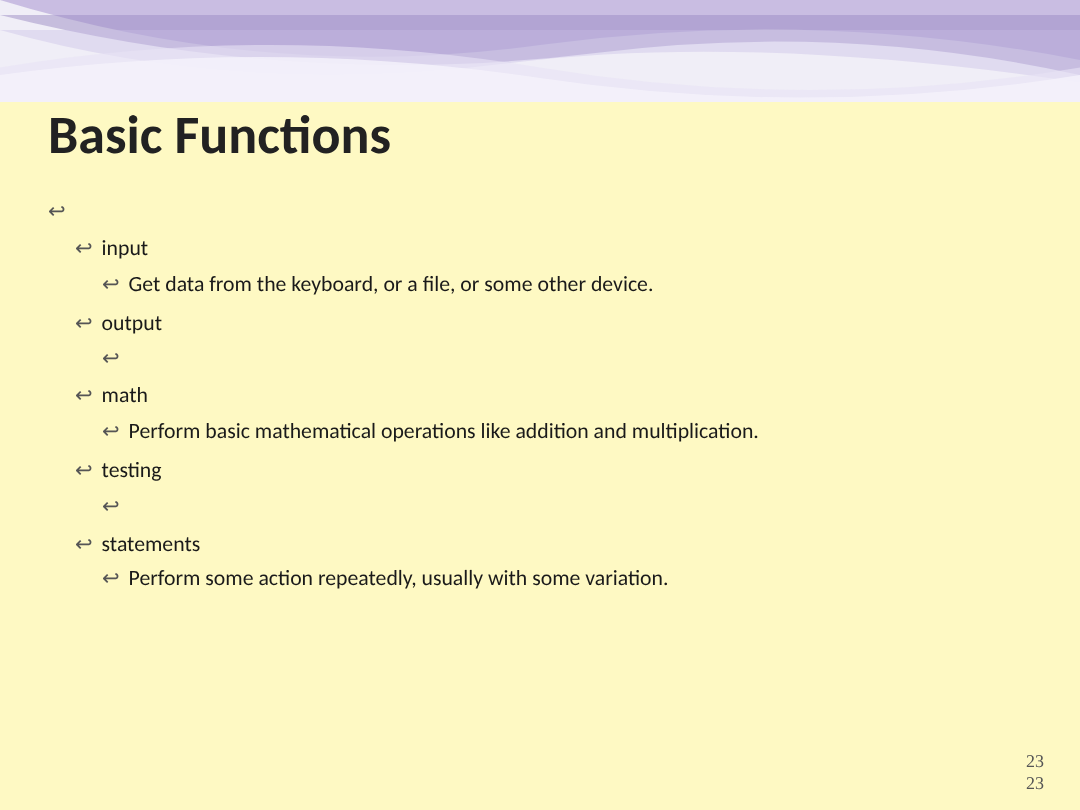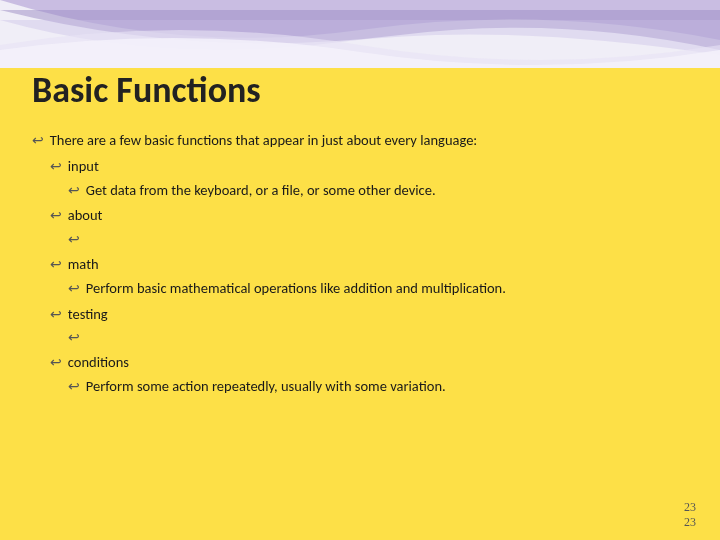--- a/index.html
+++ b/index.html
@@ -58,21 +58,21 @@
       font-weight: bold;
       color: #222;
       margin-bottom: 18px;
       font-family: Calibri, Arial, sans-serif;
     }
 
     .slide-wrapper {
       width: 720px;
       height: 540px;
       position: relative;
-      background: #fde047;
+      background: #fef9c3;
     }
 
     .line-item {
       display: flex;
       align-items: baseline;
       gap: 6px;
       line-height: 1.5;
       font-size: 14.5px;
       font-family: Calibri, Arial, sans-serif;
       color: #1a1a1a;
@@ -113,35 +113,34 @@
   </div>
 
   <div class="content">
 
     <div class="slide-title">Basic Functions</div>
 
     <div style="margin-left: 0;">
 
       <div class="line-item mb4">
         <span class="sym">↩</span>
-        <span>There are a few basic functions that appear in just about every language:</span>
       </div>
 
       <div class="line-item mb2 indent-1">
         <span class="sym">↩</span>
         <span class="bold">input</span>
       </div>
       <div class="line-item mb4 indent-2">
         <span class="sym">↩</span>
         <span>Get data from the keyboard, or a file, or some other device.</span>
       </div>
 
       <div class="line-item mb2 indent-1">
         <span class="sym">↩</span>
-        <span class="bold">about</span>
+        <span class="bold">output</span>
       </div>
       <div class="line-item mb4 indent-2">
         <span class="sym">↩</span>
       </div>
 
       <div class="line-item mb2 indent-1">
         <span class="sym">↩</span>
         <span class="bold">math</span>
       </div>
       <div class="line-item mb4 indent-2">
@@ -152,21 +151,21 @@
       <div class="line-item mb2 indent-1">
         <span class="sym">↩</span>
         <span class="bold">testing</span>
       </div>
       <div class="line-item mb4 indent-2">
         <span class="sym">↩</span>
       </div>
 
       <div class="line-item mb2 indent-1">
         <span class="sym">↩</span>
-        <span class="bold">conditions</span>
+        <span class="bold">statements</span>
       </div>
       <div class="line-item mb4 indent-2">
         <span class="sym">↩</span>
         <span>Perform some action repeatedly, usually with some variation.</span>
       </div>
 
     </div>
   </div>
 
   <div class="page-numbers">

